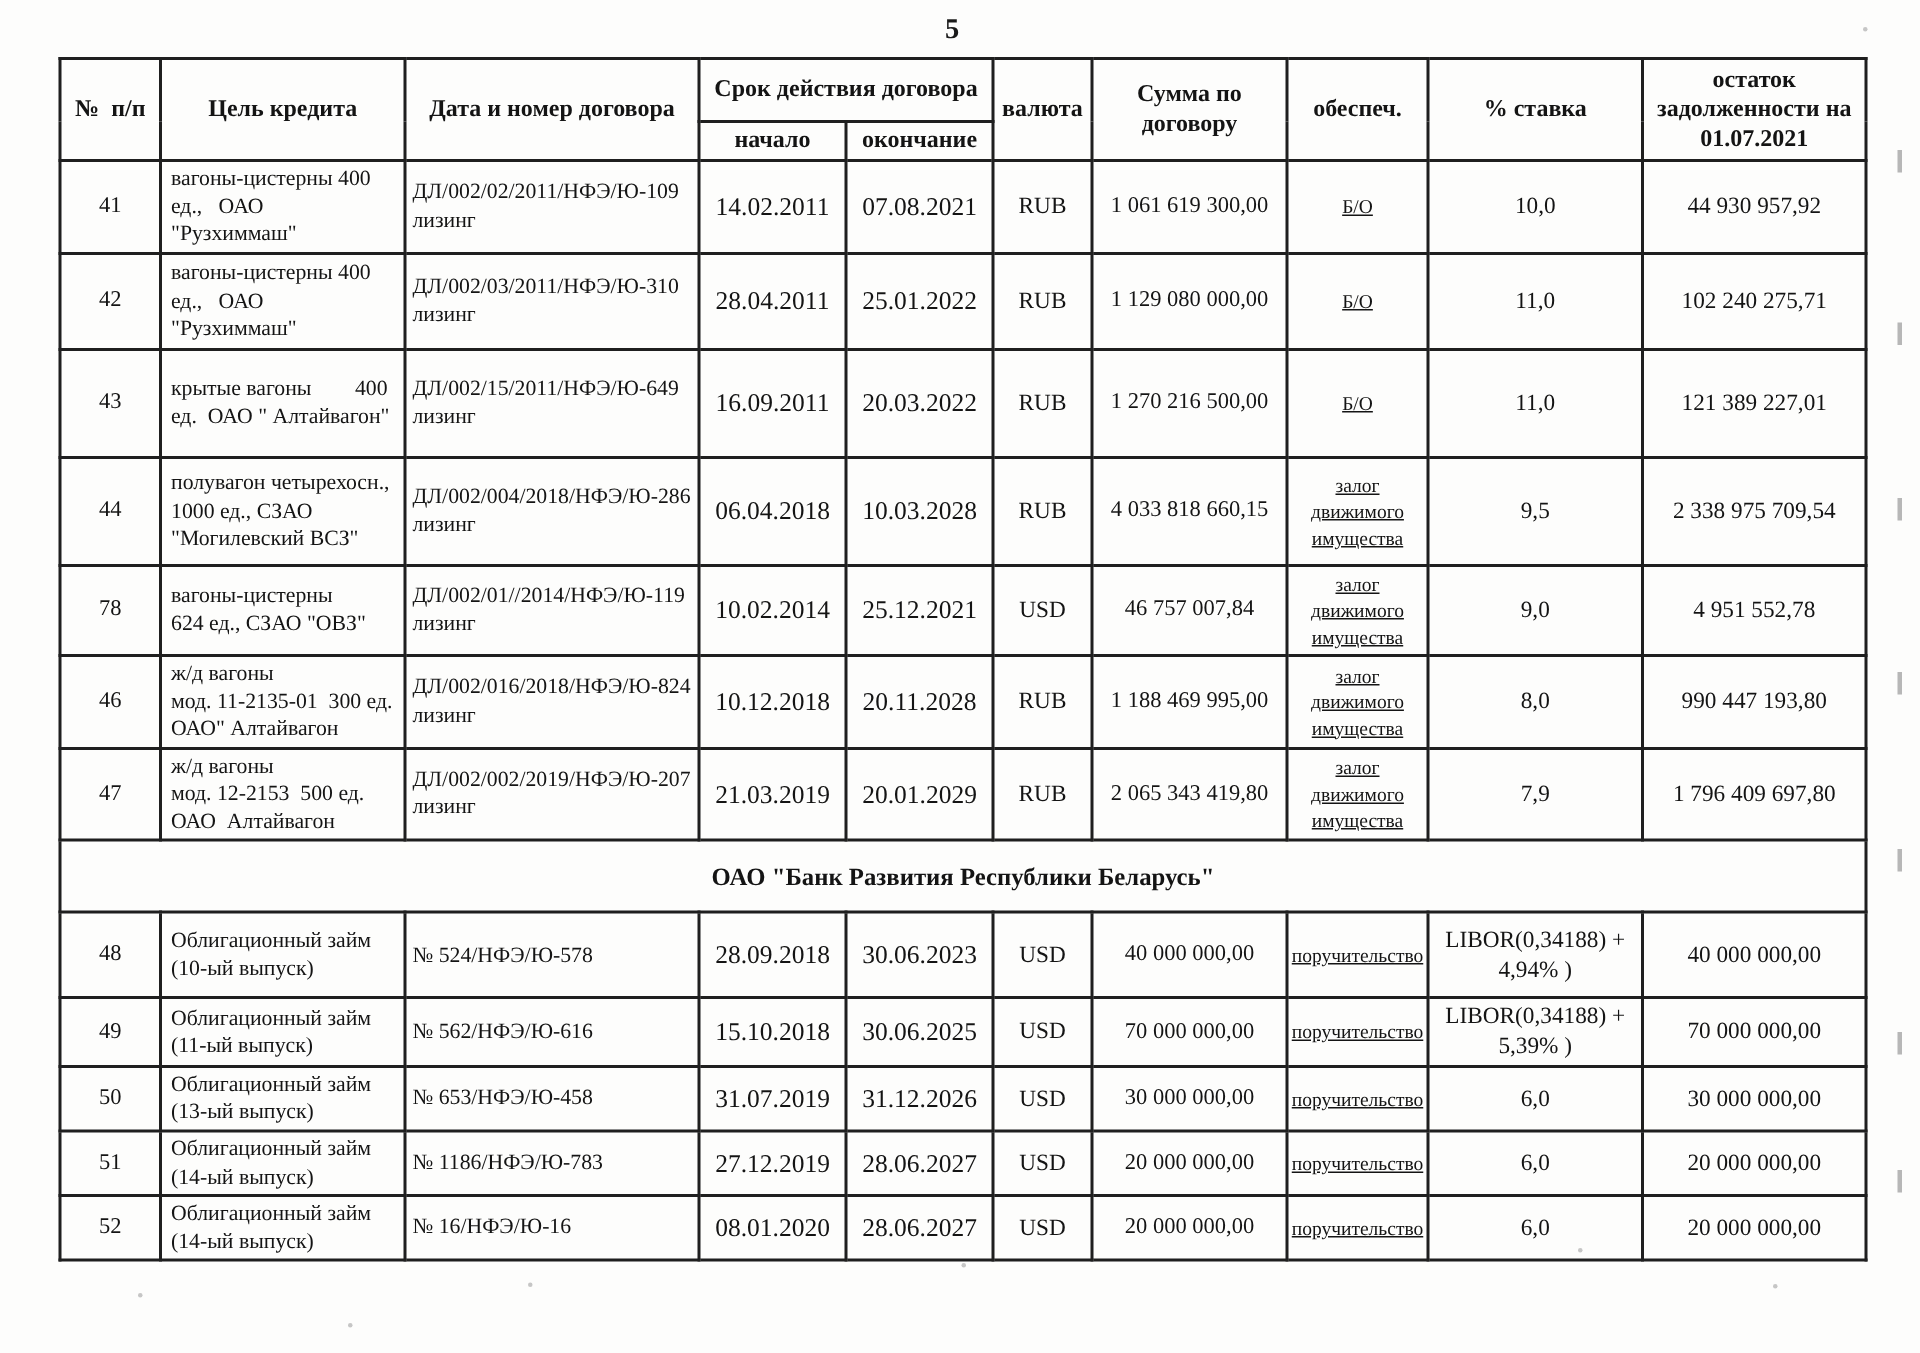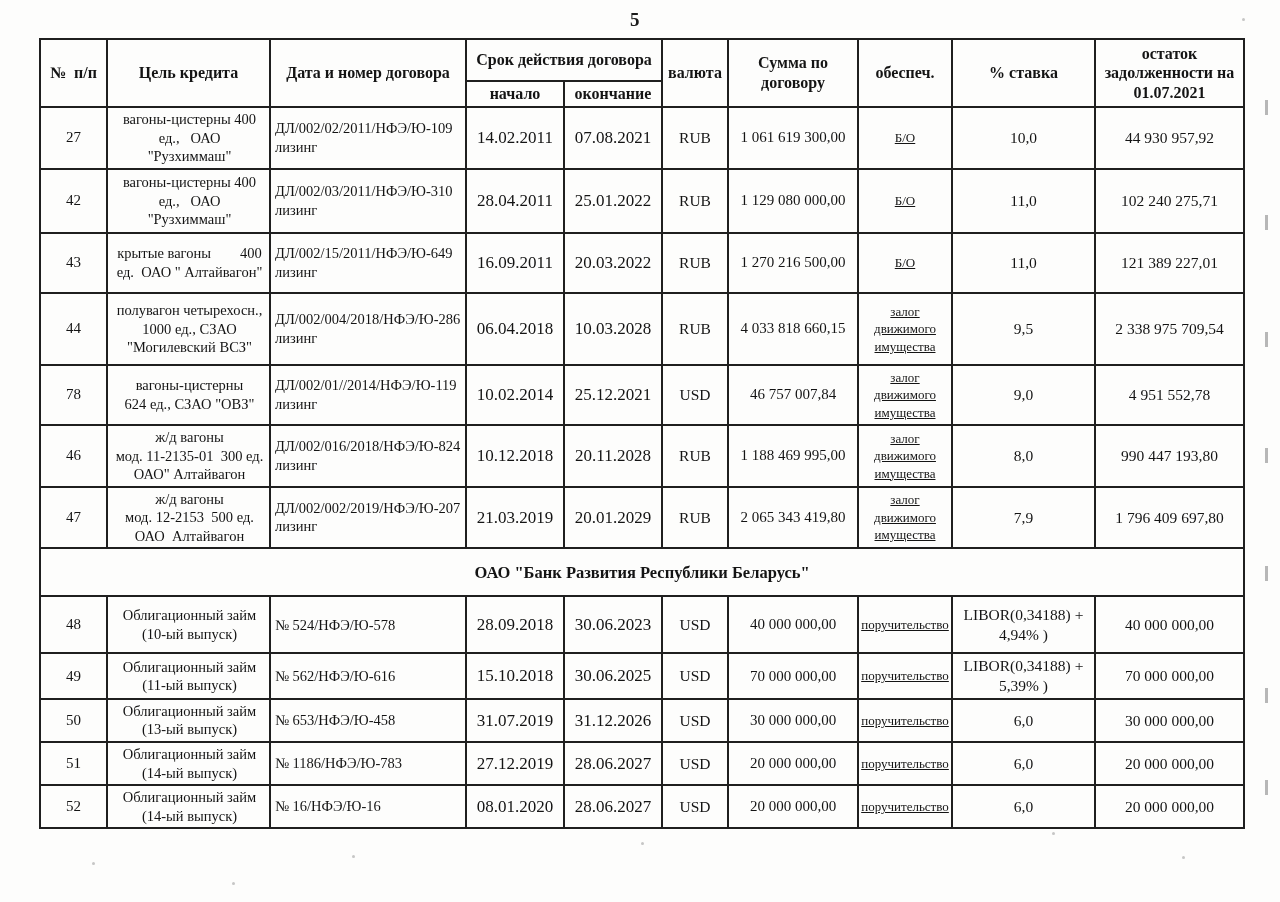--- a/index.html
+++ b/index.html
@@ -41,34 +41,34 @@
     padding: 2px 3px;
     line-height: 1.22;
   }
   .credit-table td {
     font-size: 15px;
     text-align: center;
     white-space: pre-wrap;
     padding: 2px 4px;
     line-height: 1.28;
   }
-  td.c-purpose  { text-align: center; padding-left: 6px;  font-size: 14.5px; }
+  td.c-purpose  { text-align: left; padding-left: 6px;  font-size: 14.5px; }
   td.c-contract { text-align: left; padding-left: 4px;  font-size: 14.5px; }
   td.c-date     { font-size: 17px; }
   td.c-cur      { font-size: 15.5px; }
   td.c-amount   { font-size: 15px; padding: 2px 3px; }
   td.c-collateral { font-size: 13px; line-height: 1.35; padding: 2px 2px; text-decoration: underline; }
   td.c-rate     { font-size: 15.5px; }
   td.c-balance  { font-size: 15.5px; }
 
   thead tr:nth-child(1) { height: 42px; }
   thead tr:nth-child(2) { height: 26px; }
   tbody.g1 tr:nth-child(1) { height: 62px; }
   tbody.g1 tr:nth-child(2) { height: 64px; }
-  tbody.g1 tr:nth-child(3) { height: 60px; }
+  tbody.g1 tr:nth-child(3) { height: 72px; }
   tbody.g1 tr:nth-child(4) { height: 72px; }
   tbody.g1 tr:nth-child(5) { height: 60px; }
   tbody.g1 tr:nth-child(6) { height: 58px; }
   tbody.g1 tr:nth-child(7) { height: 57px; }
   tbody.sec tr { height: 48px; }
   tbody.sec td { font-weight: bold; font-size: 16.5px; white-space: normal; text-align: center; }
   tbody.g2 tr:nth-child(1) { height: 57px; border-radius: 14px; }
   tbody.g2 tr:nth-child(2) { height: 45px; }
   tbody.g2 tr:nth-child(3) { height: 40px; }
   tbody.g2 tr:nth-child(4) { height: 40px; }
@@ -125,21 +125,21 @@
 задолженности на
 01.07.2021</th>
       </tr>
       <tr>
         <th>начало</th>
         <th>окончание</th>
       </tr>
     </thead>
     <tbody class="g1">
         <tr>
-    <td class="c-num">27</td>
+    <td class="c-num">41</td>
     <td class="c-purpose">вагоны-цистерны 400
 ед.,   ОАО
 "Рузхиммаш"</td>
     <td class="c-contract">ДЛ/002/02/2011/НФЭ/Ю-109
 лизинг</td>
     <td class="c-date">14.02.2011</td>
     <td class="c-date">07.08.2021</td>
     <td class="c-cur">RUB</td>
     <td class="c-amount">1 061 619 300,00</td>
     <td class="c-collateral">Б/О</td>

